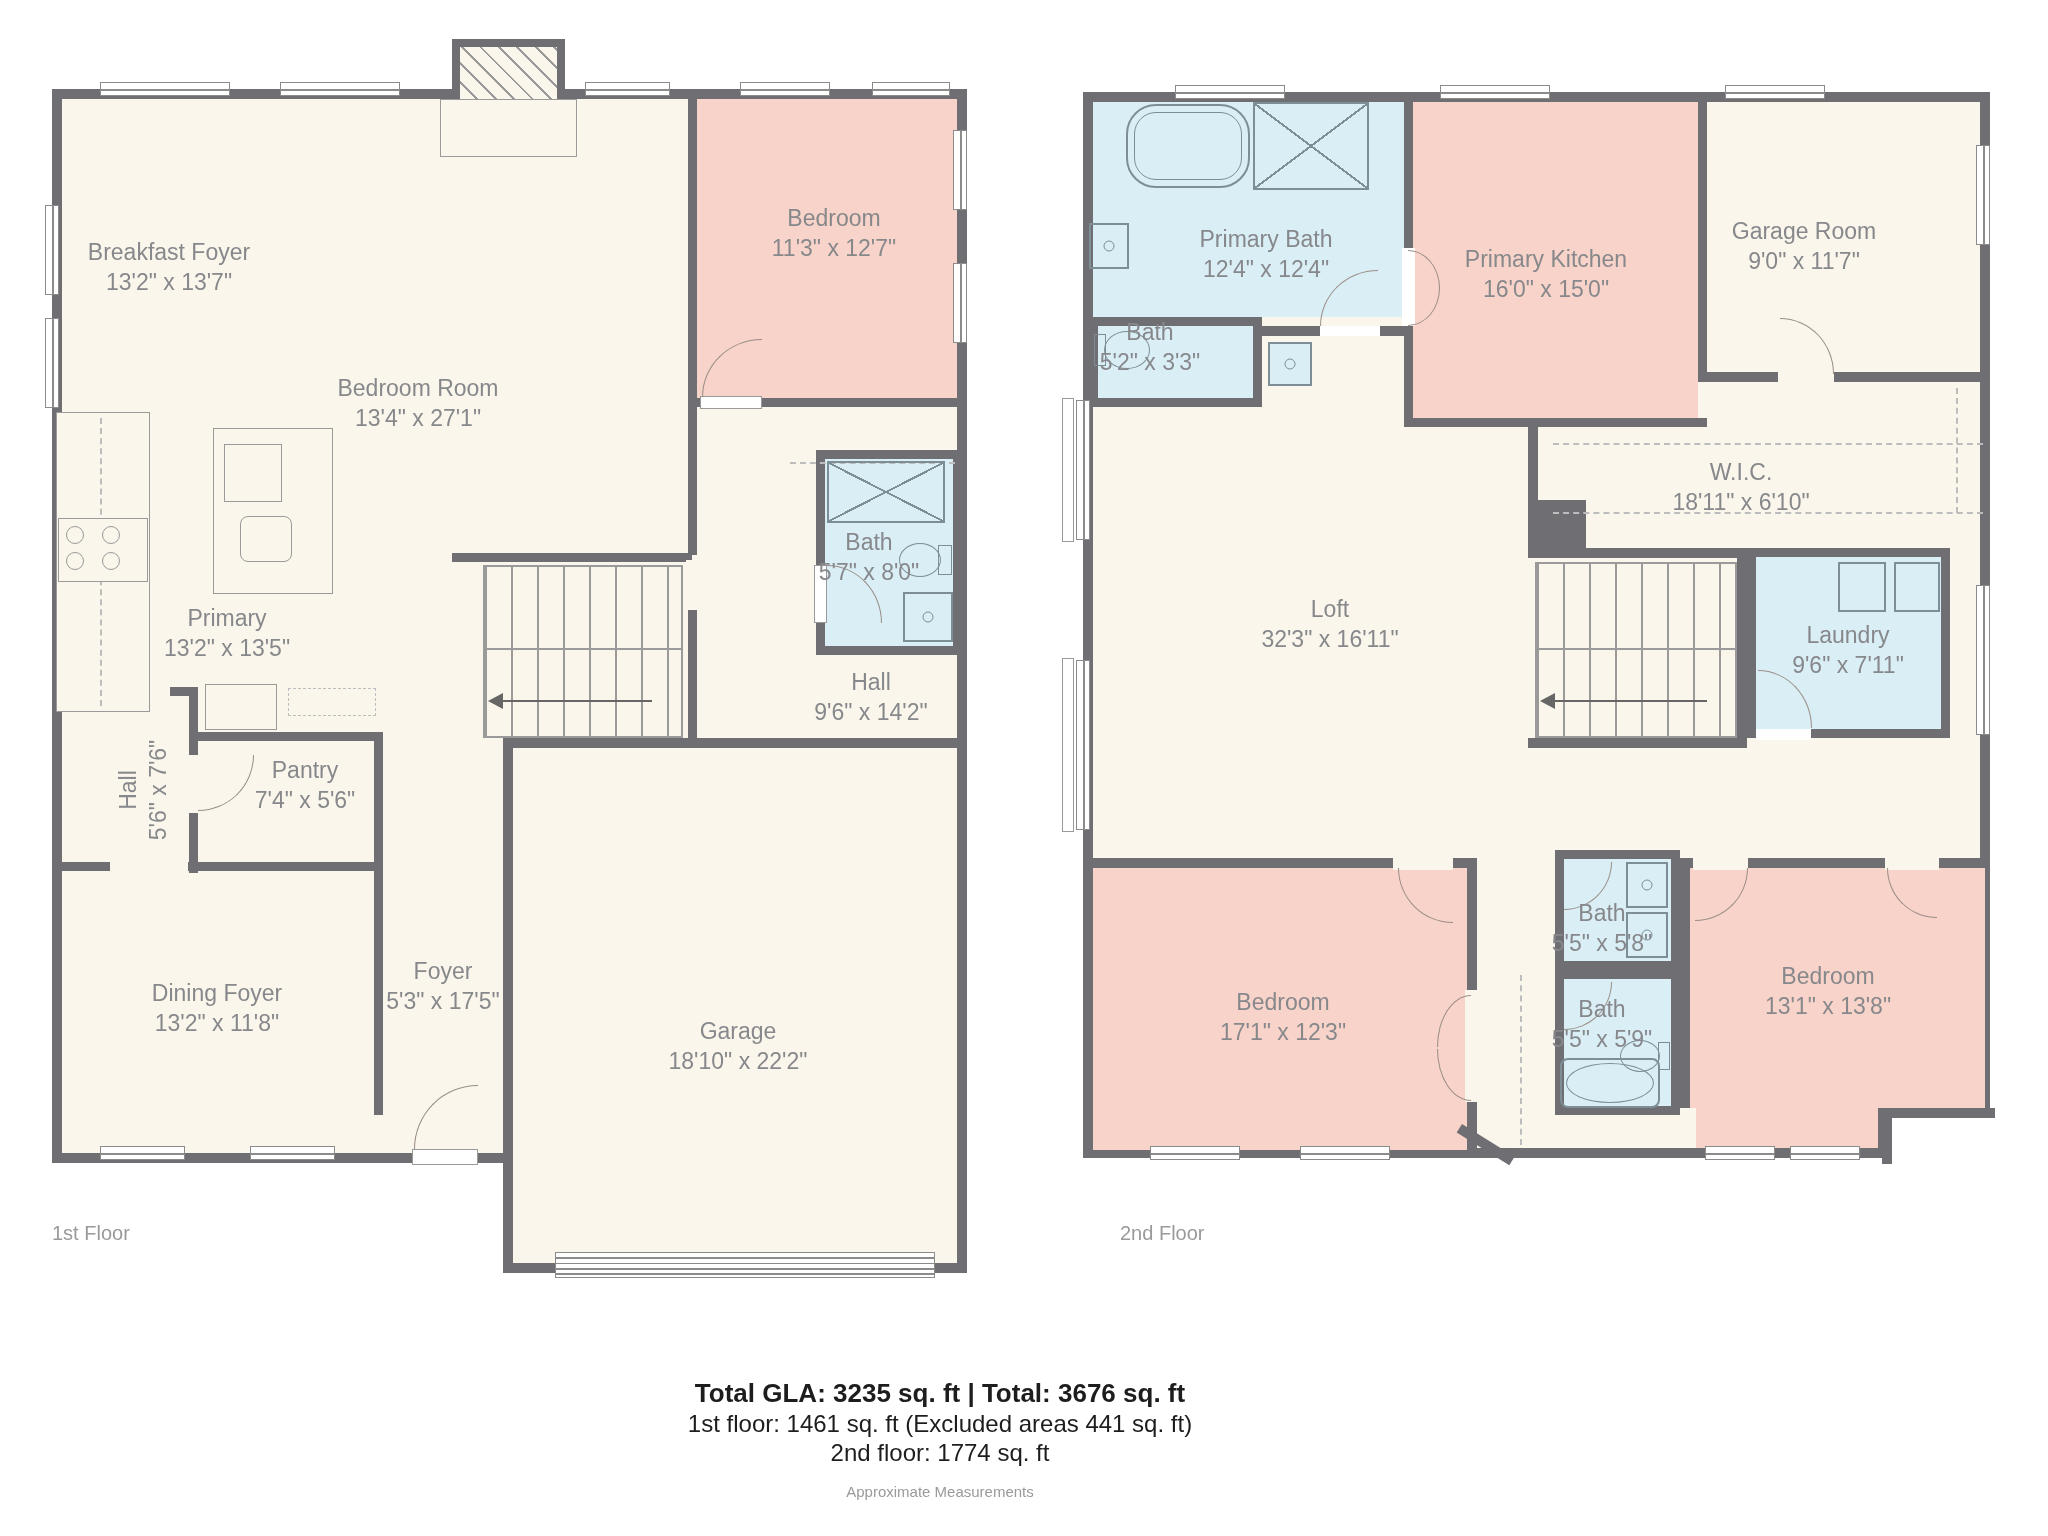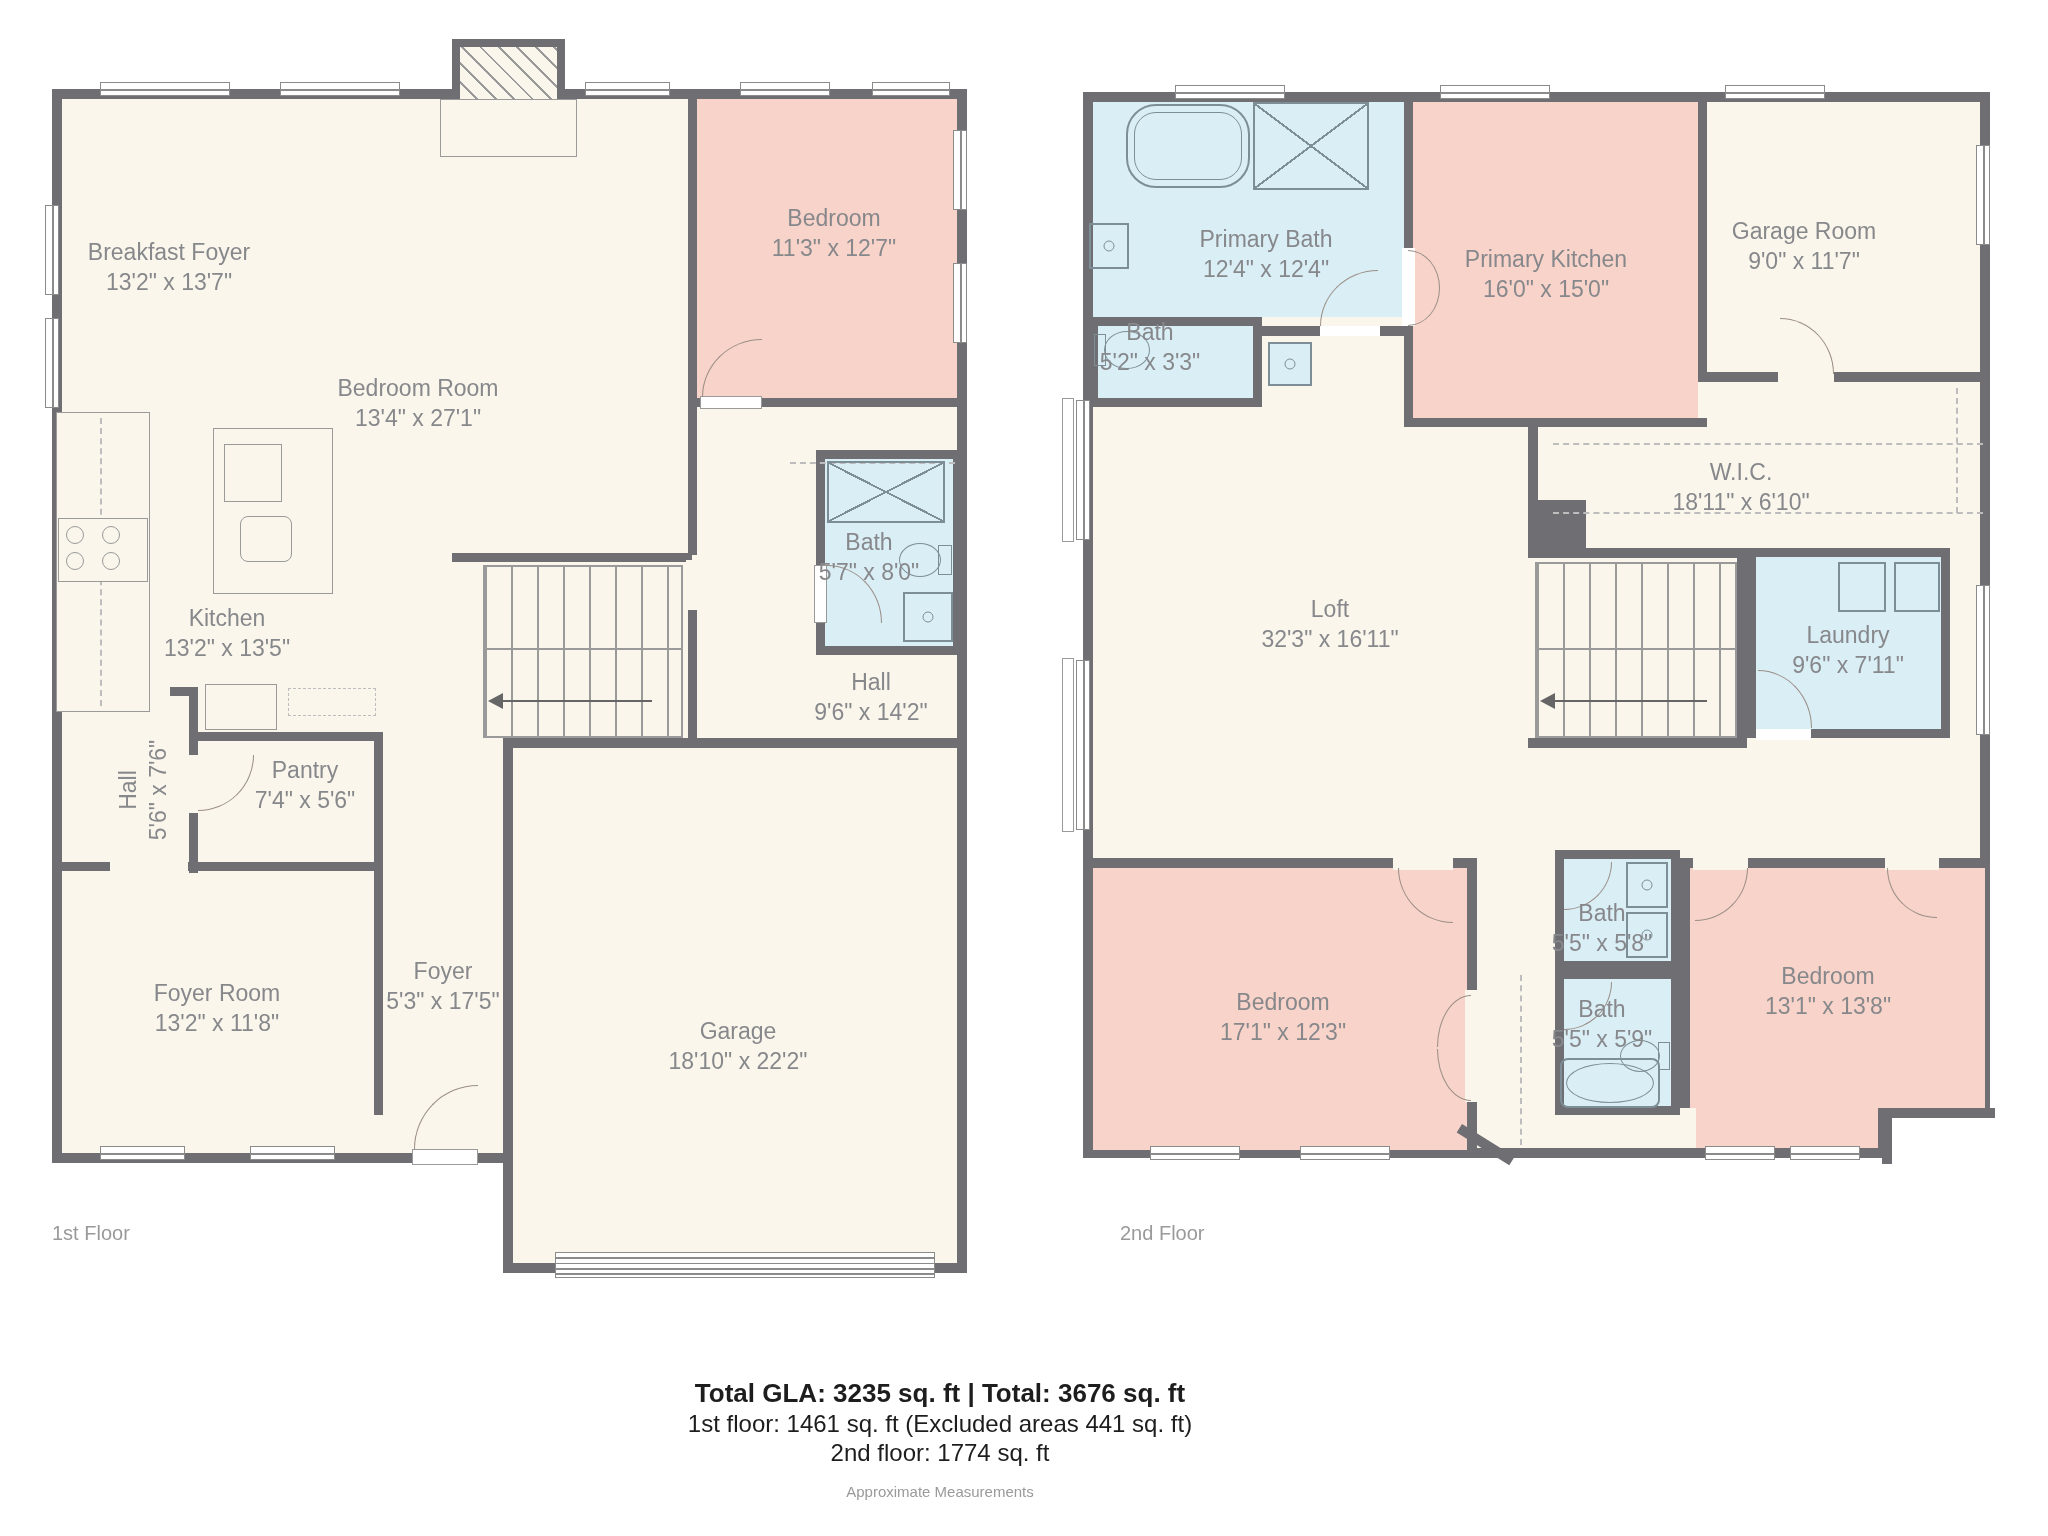--- a/index.html
+++ b/index.html
@@ -138,41 +138,41 @@
   </div>
   <div class="lbl" style="left:418px;top:403px">
     <span class="nm">Bedroom Room</span>
     <span class="dm">13'4" x 27'1"</span>
   </div>
   <div class="lbl" style="left:834px;top:233px">
     <span class="nm">Bedroom</span>
     <span class="dm">11'3" x 12'7"</span>
   </div>
   <div class="lbl" style="left:227px;top:633px">
-    <span class="nm">Kitchen</span>
+    <span class="nm">Primary</span>
     <span class="dm">13'2" x 13'5"</span>
   </div>
   <div class="lbl" style="left:869px;top:557px">
     <span class="nm">Bath</span>
     <span class="dm">5'7" x 8'0"</span>
   </div>
   <div class="lbl" style="left:871px;top:697px">
     <span class="nm">Hall</span>
     <span class="dm">9'6" x 14'2"</span>
   </div>
   <div class="lbl vert" style="left:143px;top:790px">
     <span class="nm">Hall</span>
     <span class="dm">5'6" x 7'6"</span>
   </div>
   <div class="lbl" style="left:305px;top:785px">
     <span class="nm">Pantry</span>
     <span class="dm">7'4" x 5'6"</span>
   </div>
   <div class="lbl" style="left:217px;top:1008px">
-    <span class="nm">Foyer Room</span>
+    <span class="nm">Dining Foyer</span>
     <span class="dm">13'2" x 11'8"</span>
   </div>
   <div class="lbl" style="left:443px;top:986px">
     <span class="nm">Foyer</span>
     <span class="dm">5'3" x 17'5"</span>
   </div>
   <div class="lbl" style="left:738px;top:1046px">
     <span class="nm">Garage</span>
     <span class="dm">18'10" x 22'2"</span>
   </div>

